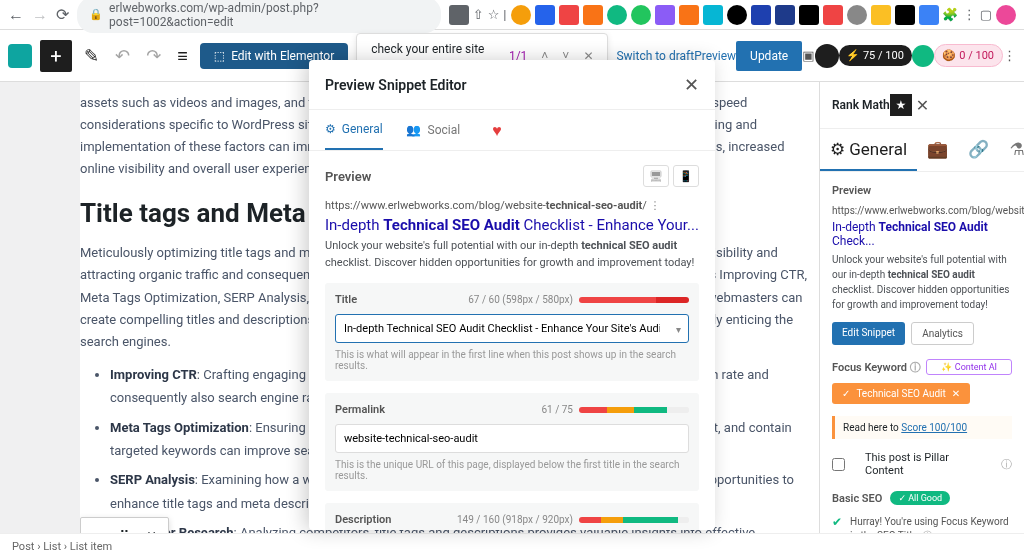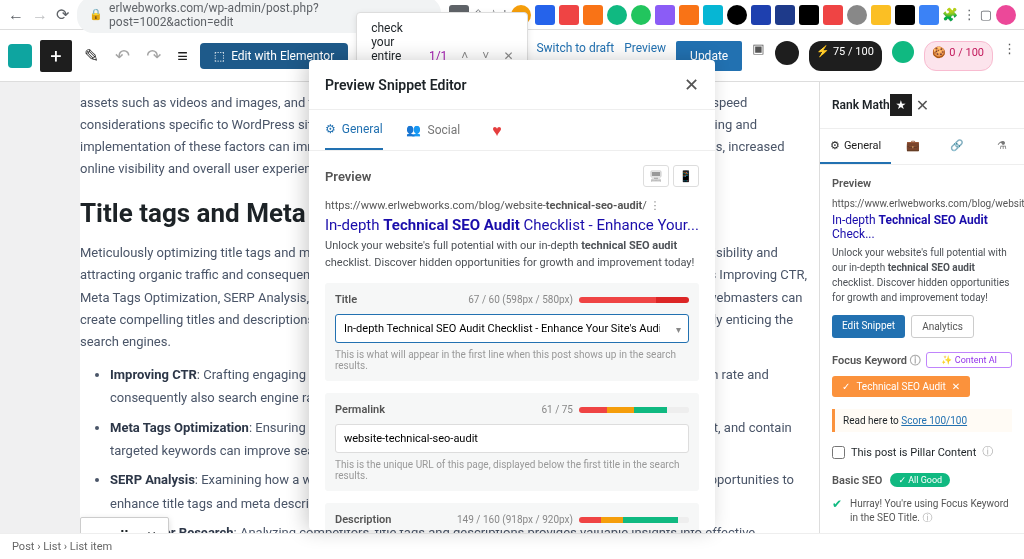--- a/index.html
+++ b/index.html
@@ -10,21 +10,21 @@
 .lock{font-size:11px}
 .browser-icons{display:flex;gap:4px;align-items:center}
 .wp-bar{height:52px;background:#fff;border-bottom:1px solid #ddd;display:flex;align-items:center;padding:0 8px;gap:8px}
 .wp-left{display:flex;align-items:center;gap:8px}
 .logo-sq{width:24px;height:24px;background:#0ea5a0;border-radius:4px}
 .plus-btn{width:32px;height:32px;background:#1e1e1e;color:#fff;border-radius:2px;display:flex;align-items:center;justify-content:center;font-size:20px}
 .tool-icon{color:#1e1e1e;font-size:18px;padding:4px}
 .elementor-btn{background:#1e5a8a;color:#fff;padding:6px 14px;border-radius:4px;font-size:12px;display:flex;align-items:center;gap:6px}
 .wp-center{flex:1;display:flex;justify-content:center}
 .search-pop{background:#fff;border:1px solid #ddd;border-radius:4px;padding:8px 14px;display:flex;align-items:center;gap:14px;font-size:12px;box-shadow:0 2px 6px rgba(0,0,0,.1)}
-.wp-right{display:flex;gap:10px}
+.wp-right{display:flex;align-items:center;}
 .link-btn{color:#2271b1;font-size:12px;cursor:pointer}
 .update-btn{background:#2271b1;color:#fff;padding:8px 14px;border-radius:2px;font-size:12px}
 .score-badge{background:#1e1e1e;color:#fff;padding:4px 8px;border-radius:12px;font-size:11px}
 .pink-badge{background:#fce4ec;color:#c2185b;padding:4px 8px;border-radius:12px;font-size:11px;border:1px solid #f8bbd0}
 .main{display:flex;height:477px}
 .content{flex:1;padding:0 20px;overflow:hidden;position:relative;background:#fff;margin:0 0 0 40px}
 .content-bg{position:absolute;top:0;left:0;right:0;padding:10px 0}
 .body-text{color:#4a5568;line-height:1.7;font-size:13px}
 .heading{font-size:26px;font-weight:700;margin:18px 0 14px}
 ul.body-list{padding-left:30px;margin-top:10px}
@@ -60,37 +60,37 @@
 .field-input{width:100%;border:1px solid #ddd;border-radius:3px;padding:7px 28px 7px 8px;font-size:11px;background:#fff;position:relative}
 .field-input.blue{border-color:#2271b1}
 .input-wrap{position:relative}
 .chev{position:absolute;right:8px;top:50%;transform:translateY(-50%);color:#888;font-size:10px}
 .field-hint{font-size:10px;color:#999;margin-top:6px}
 .sidebar{width:205px;background:#fff;border-left:1px solid #ddd;display:flex;flex-direction:column}
 .side-head{padding:12px;border-bottom:1px solid #eee;display:flex;align-items:center}
 .side-title{font-size:12px;font-weight:600}
 .star-btn{background:#1e1e1e;color:#fff;width:22px;height:22px;display:flex;align-items:center;justify-content:center;font-size:12px}
 .side-tabs{display:flex;border-bottom:1px solid #eee}
-.stab{flex:1;padding:10px;text-align:center;font-size:11px;color:#777}
+.stab{flex:1;padding:10px;text-align:center;font-size:17px;color:#777}
 .stab.active{color:#1e1e1e;border-bottom:2px solid #2271b1}
 .side-body{padding:12px;overflow:auto;flex:1;font-size:11px}
 .side-section-title{font-weight:600;margin-bottom:8px;color:#555}
 .side-url{font-size:10px;color:#555;margin-bottom:4px}
 .side-serp-title{color:#1a0dab;font-size:12px;margin-bottom:4px}
 .side-serp-desc{font-size:10px;color:#4d5156;line-height:1.5;margin-bottom:10px}
 .side-btns{display:flex;gap:6px;margin-bottom:14px}
 .edit-snippet{background:#2271b1;color:#fff;padding:5px 10px;border-radius:3px;font-size:10px}
 .analytics-btn{border:1px solid #ccc;padding:5px 10px;border-radius:3px;font-size:10px;color:#555}
 .fk-row{display:flex;justify-content:space-between;align-items:center;margin-bottom:8px}
 .fk-label{font-weight:600;color:#555}
 .content-ai{border:1px solid #c084fc;color:#9333ea;padding:2px 14px;border-radius:3px;font-size:9px}
 .keyword-pill{background:#fb923c;color:#fff;padding:5px 10px;border-radius:3px;font-size:10px;display:inline-flex;align-items:center;gap:6px;margin-bottom:12px}
 .read-here{border-left:3px solid #fb923c;padding:6px 8px;background:#fffbf5;font-size:10px;margin-bottom:12px}
 .read-here a{color:#2271b1;text-decoration:underline}
-.pillar-row{display:flex;align-items:flex-end;gap:6px;margin-bottom:14px}
+.pillar-row{display:flex;align-items:center;gap:20px;margin-bottom:14px}
 .basic-seo-head{display:flex;align-items:center;gap:8px;margin-bottom:10px}
 .all-good{background:#10b981;color:#fff;padding:2px 8px;border-radius:10px;font-size:9px}
 .check-item{display:flex;gap:8px;margin-bottom:8px;align-items:flex-start}
 .check-icon{color:#10b981;font-size:12px;flex-shrink:0}
 .check-text{font-size:10px;color:#555;line-height:1.4}
 .breadcrumb{position:absolute;bottom:0;left:0;padding:6px 12px;font-size:11px;color:#666;background:#fff;border-top:1px solid #eee;width:100%}
 .left-rail{width:40px;background:#f0f0f1}
 .circ{width:20px;height:20px;border-radius:50%;display:inline-block}
 .sq-icon{width:20px;height:20px;border-radius:3px;display:inline-block}
 </style>

